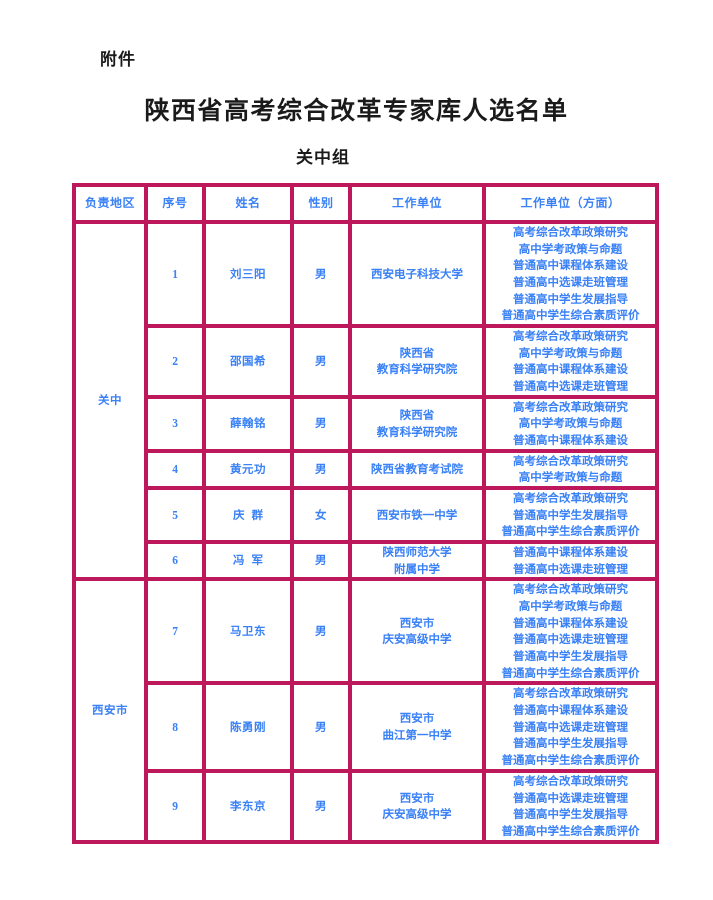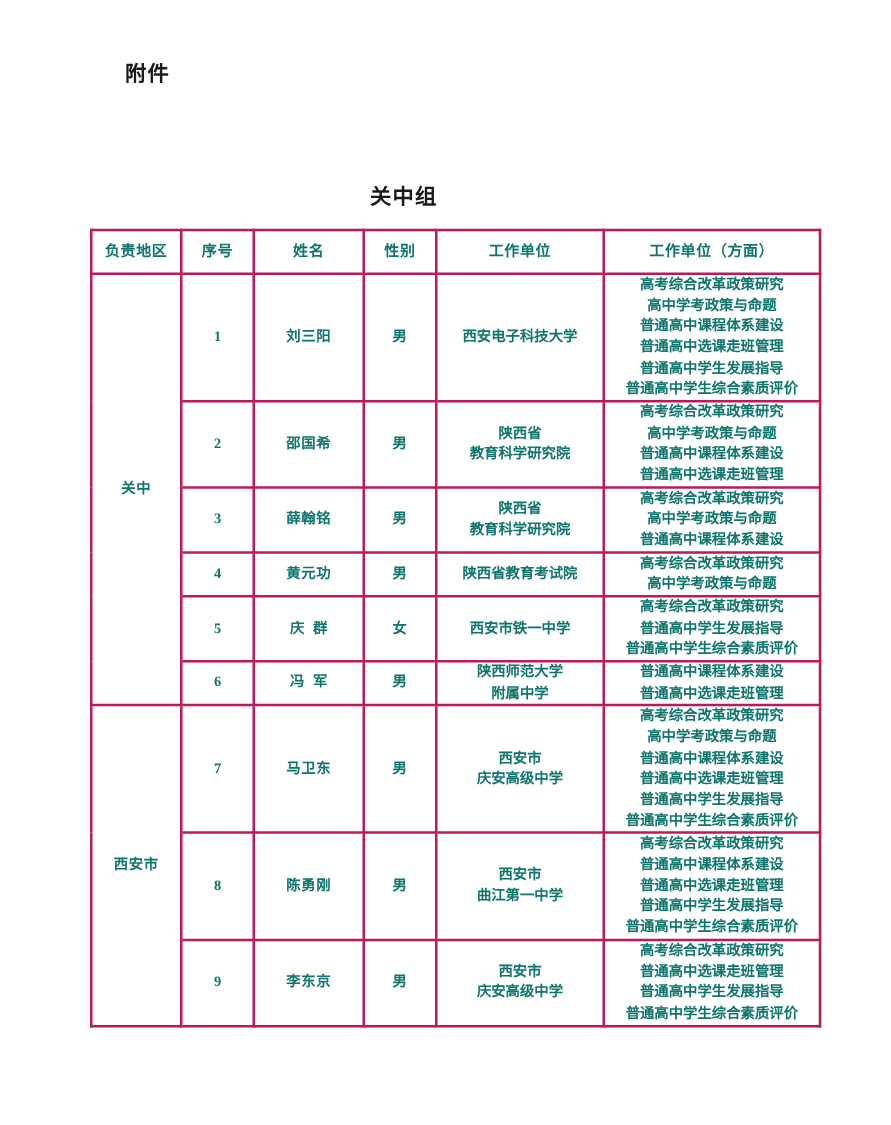--- a/index.html
+++ b/index.html
@@ -60,28 +60,28 @@
     width: 583px;
   }
   table.roster {
     border-collapse: collapse;
     width: 583px;
     table-layout: fixed;
     font-family: "Liberation Sans", "DejaVu Sans", sans-serif;
   }
   table.roster th,
   table.roster td {
-    border: 2px solid #be185d;
+    border: 4px solid #be185d;
     text-align: center;
     vertical-align: middle;
     font-size: 11.5px;
     font-weight: bold;
     padding: 0;
     line-height: 1.45;
-    color: #0f766e;
+    color: #3b82f6;
   }
   table.roster th {
     height: 33px;
     font-size: 12px;
     letter-spacing: 0.5px;
   }
   td.region-cell {
     font-size: 12px;
     letter-spacing: 0.5px;
   }
@@ -116,20 +116,21 @@
   col.c-unit   { width: 134px; }
   col.c-field  { width: 173px; }
 </style>
 </head>
 <body>
 
 <div class="page">
 
   <div class="attachment-label">附件</div>
 
+  <div class="doc-title">陕西省高考综合改革专家库人选名单</div>
 
   <div class="doc-subtitle">关中组</div>
 
   <div class="roster-wrap">
     <table class="roster">
       <colgroup>
         <col class="c-region">
         <col class="c-index">
         <col class="c-name">
         <col class="c-gender">

